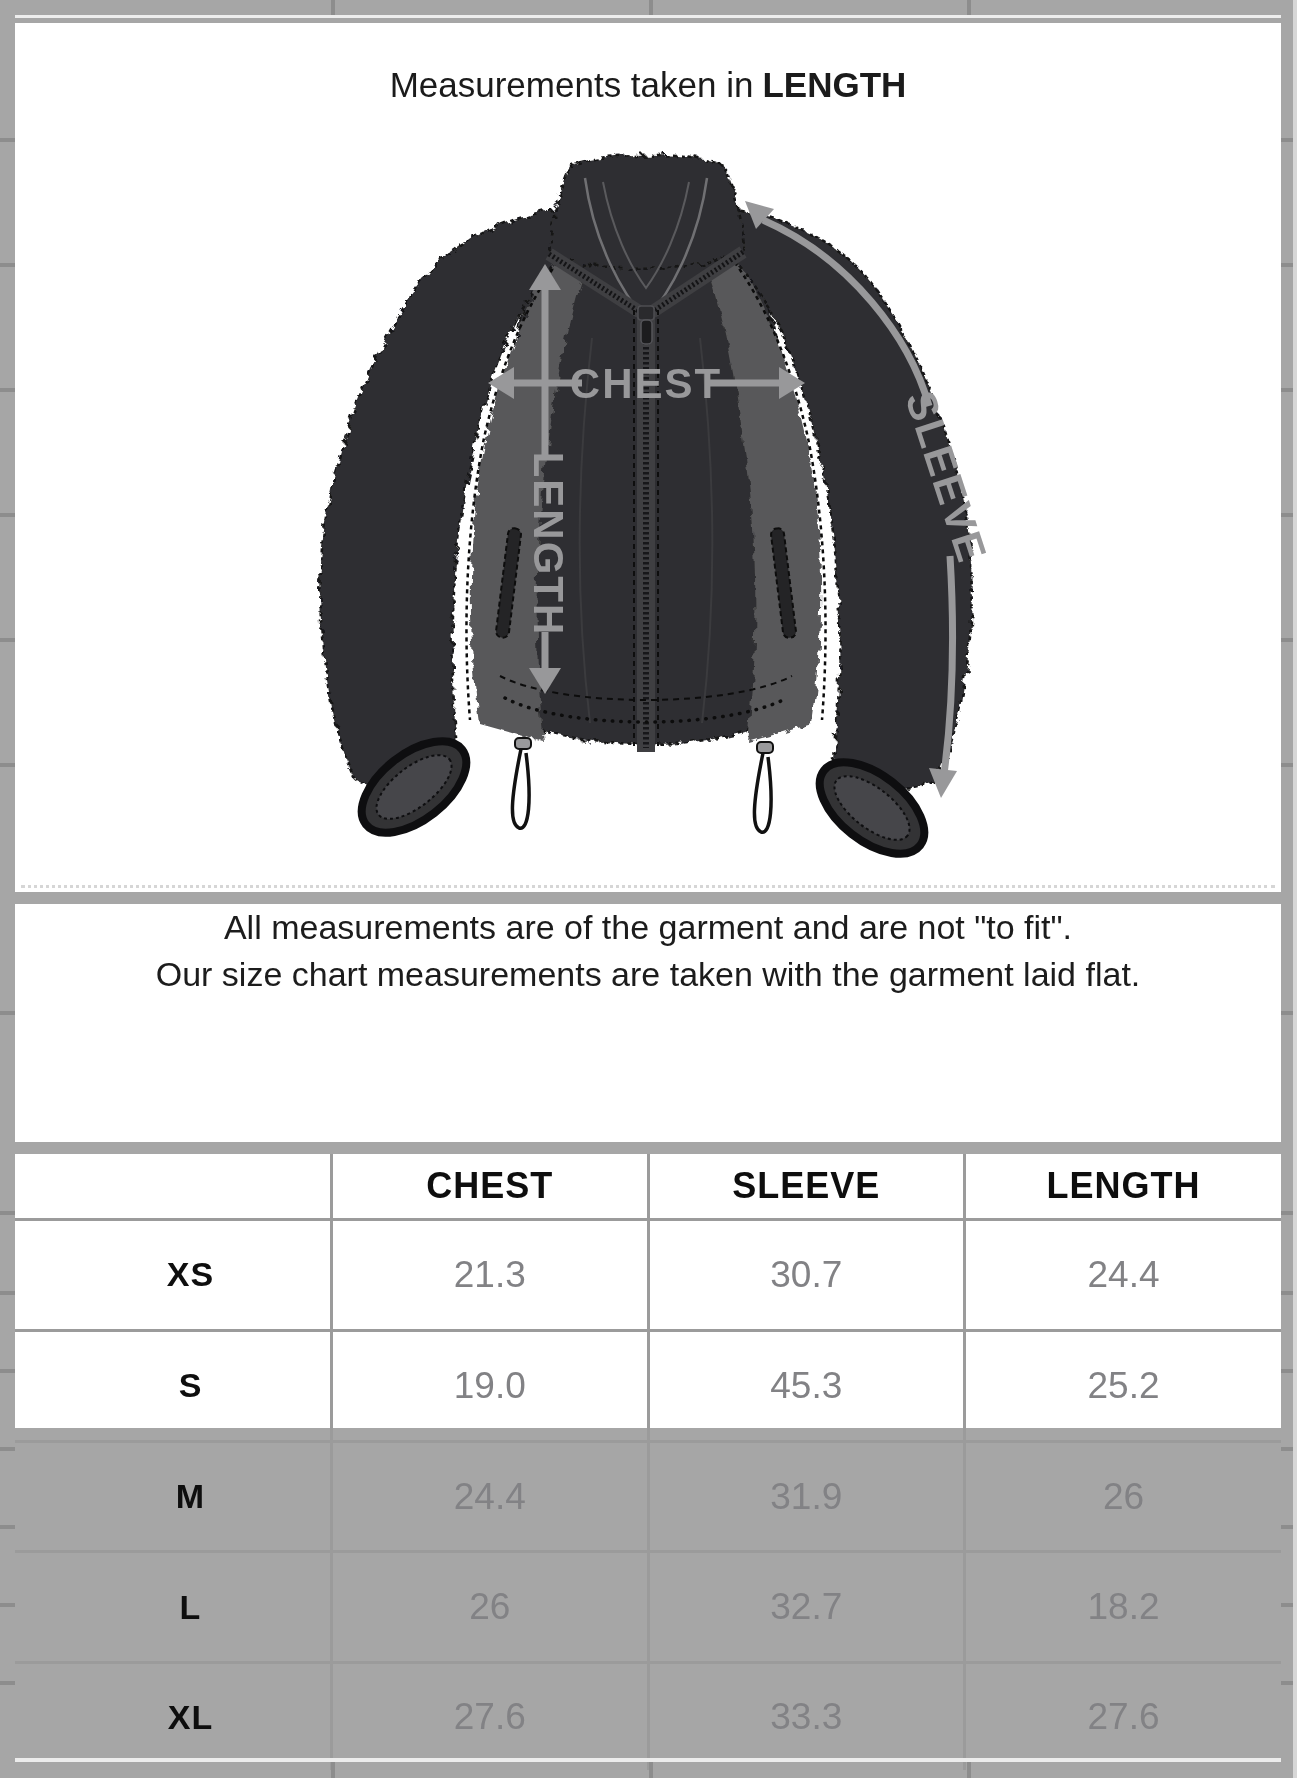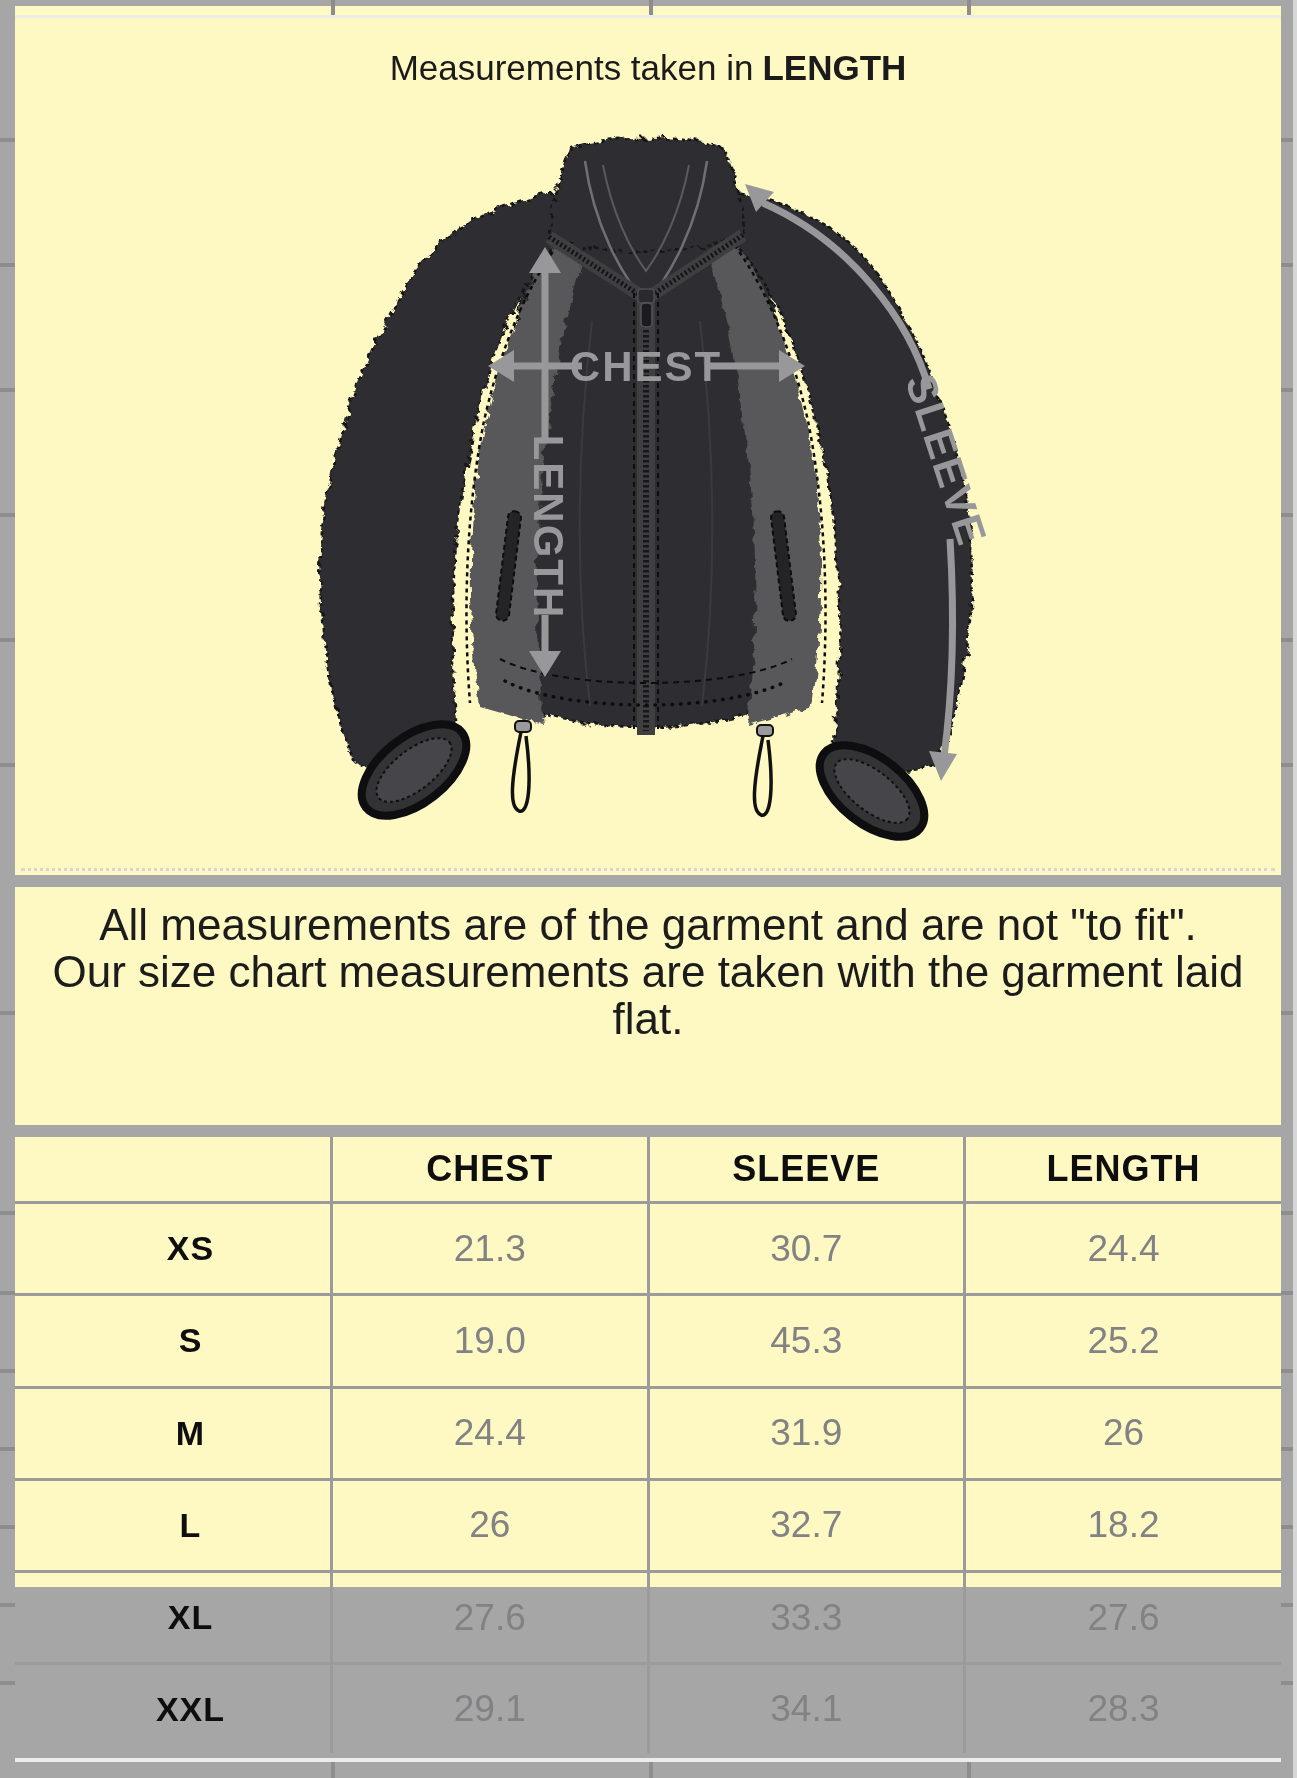--- a/index.html
+++ b/index.html
@@ -1,37 +1,37 @@
 <!DOCTYPE html>
 <html><head>
 <meta charset="utf-8">
 <style>
   html,body{margin:0;padding:0;background:#fff;}
   body{font-family:"Liberation Sans", sans-serif;}
   .frame{position:relative;width:1297px;height:1778px;background:#a6a6a6;overflow:hidden;}
-  .inner{position:absolute;left:15px;top:6px;width:1266px;height:1581px;background:#fef9c3;}
+  .inner{position:absolute;left:15px;top:23px;width:1266px;height:1405px;background:#ffffff;}
   .light-top{position:absolute;left:15px;top:15px;width:1266px;height:3px;background:#ededed;}
   .light-bottom{position:absolute;left:15px;top:1758px;width:1266px;height:4px;background:#ececec;}
   .light-right{position:absolute;left:1293px;top:0;width:4px;height:1778px;background:#d7d7d7;}
   .tick{position:absolute;background:#8d8d8d;}
 
   
   .sec-top{position:absolute;left:0;top:0;width:1266px;height:869px;}
   .title{position:absolute;left:0;top:42px;width:100%;display:flex;justify-content:center;gap:9px;
          font-size:35px;color:#1b1b1b;}
   .title .bold{font-weight:bold;}
   .jacket-svg{position:absolute;left:285px;top:113px;overflow:visible;}
 
   .dotted-rule{position:absolute;left:6px;top:862px;width:1254px;border-top:3px dotted #d6d6d6;}
   .divider{position:absolute;left:0;width:1266px;height:12px;background:#a6a6a6;}
   .divider.d1{top:869px;}
   .divider.d2{top:1119px;}
 
   .sec-note{position:absolute;left:0;top:881px;width:1266px;height:238px;text-align:center;
-            font-size:44px;color:#1c1c1c;padding-top:14px;box-sizing:border-box;}
+            font-size:34px;color:#1c1c1c;box-sizing:border-box;}
   .sec-note .line{line-height:47px;}
 
   .sec-table{position:absolute;left:0;top:1131px;width:1266px;height:616px;}
   table.sizes{width:100%;height:100%;border-collapse:collapse;table-layout:fixed;border:hidden;}
   table.sizes th,table.sizes td{border:3px solid #9b9b9b;text-align:center;vertical-align:middle;padding:0;}
   table.sizes thead th{height:64px;font-size:36px;font-weight:bold;color:#0e0e0e;letter-spacing:1px;}
   table.sizes tbody th{font-size:34px;font-weight:bold;color:#0e0e0e;letter-spacing:1px;padding-left:36px;}
   table.sizes tbody td{font-size:37px;color:#828285;}
 
   svg text{font-family:"Liberation Sans", sans-serif;font-weight:bold;fill:#98989a;}
@@ -202,26 +202,20 @@
             <th>L</th>
             <td>26</td>
             <td>32.7</td>
             <td>18.2</td>
           </tr>
           <tr>
             <th>XL</th>
             <td>27.6</td>
             <td>33.3</td>
             <td>27.6</td>
-          </tr>
-          <tr>
-            <th>XXL</th>
-            <td>29.1</td>
-            <td>34.1</td>
-            <td>28.3</td>
           </tr>
         </tbody>
       </table>
     </div>
   </div>
 
   <div class="light-top"></div>
   <div class="light-bottom"></div>
   <div class="light-right"></div>
 <div class="tick" style="left: 331px; top: 0px; width: 4px; height: 15px;"></div>

